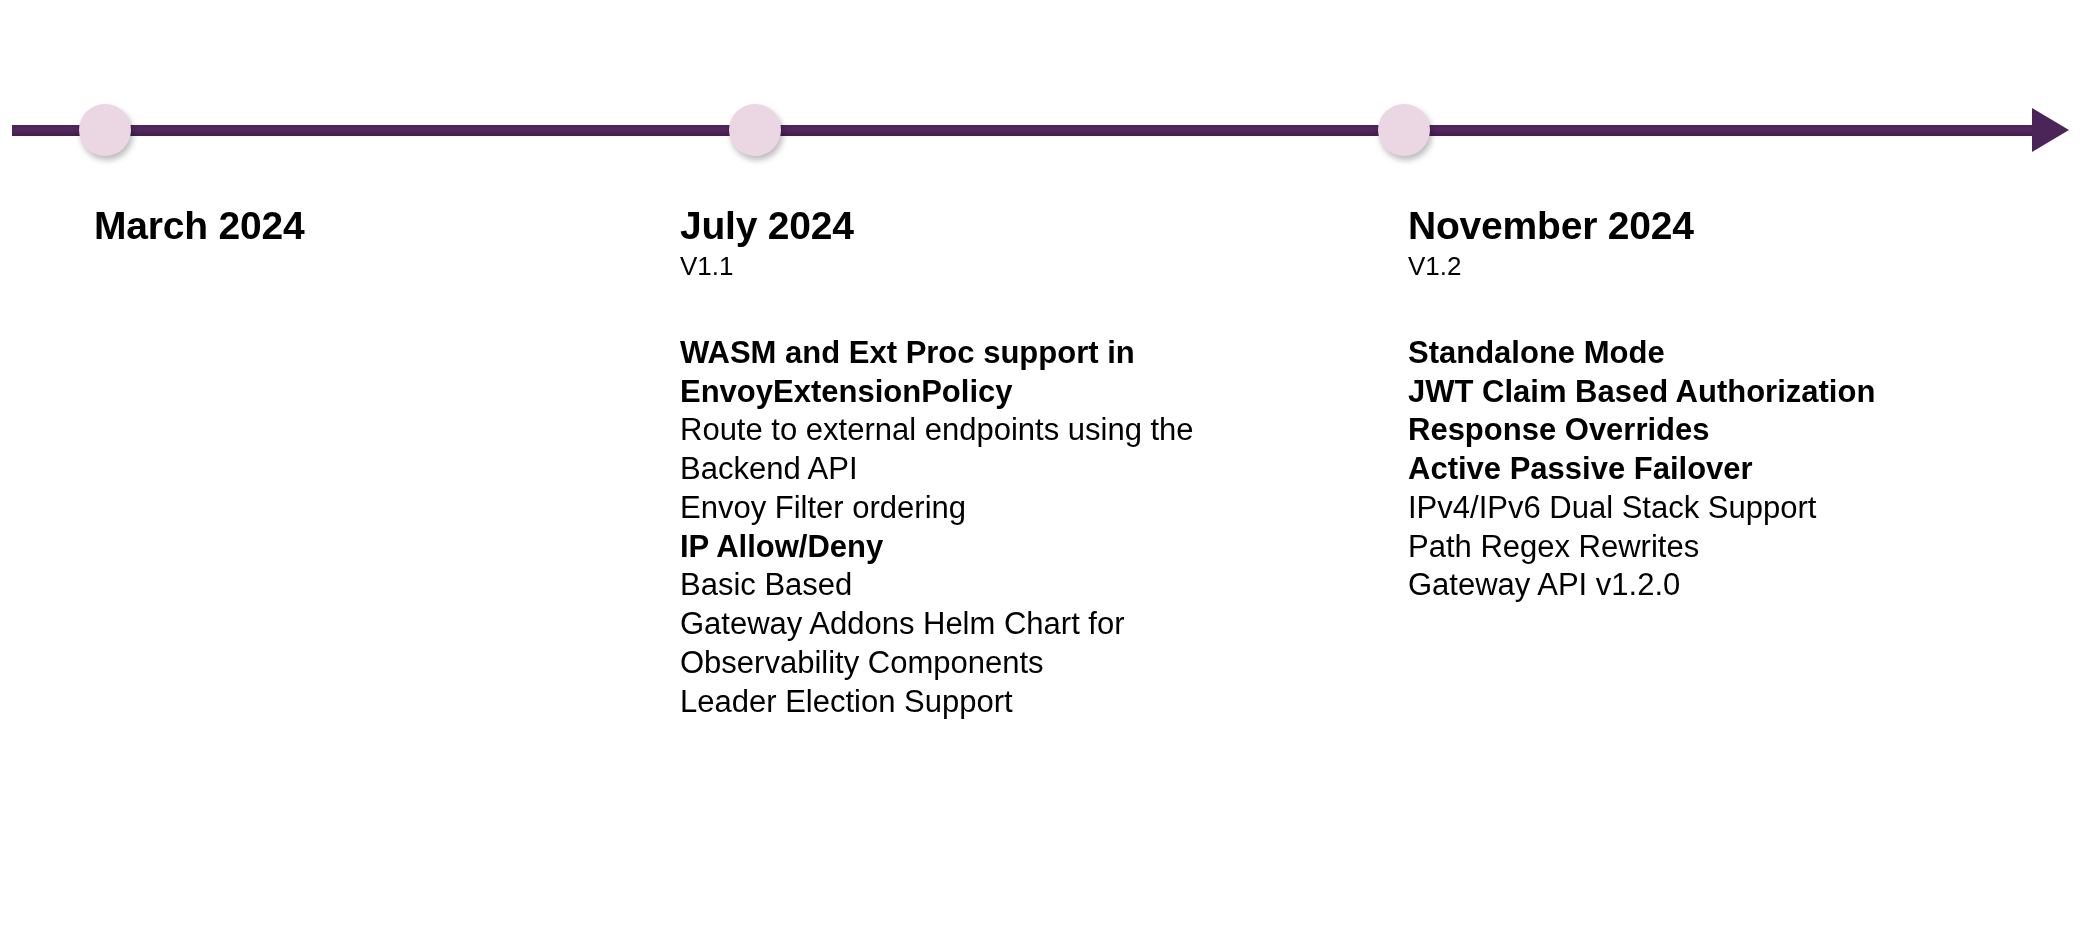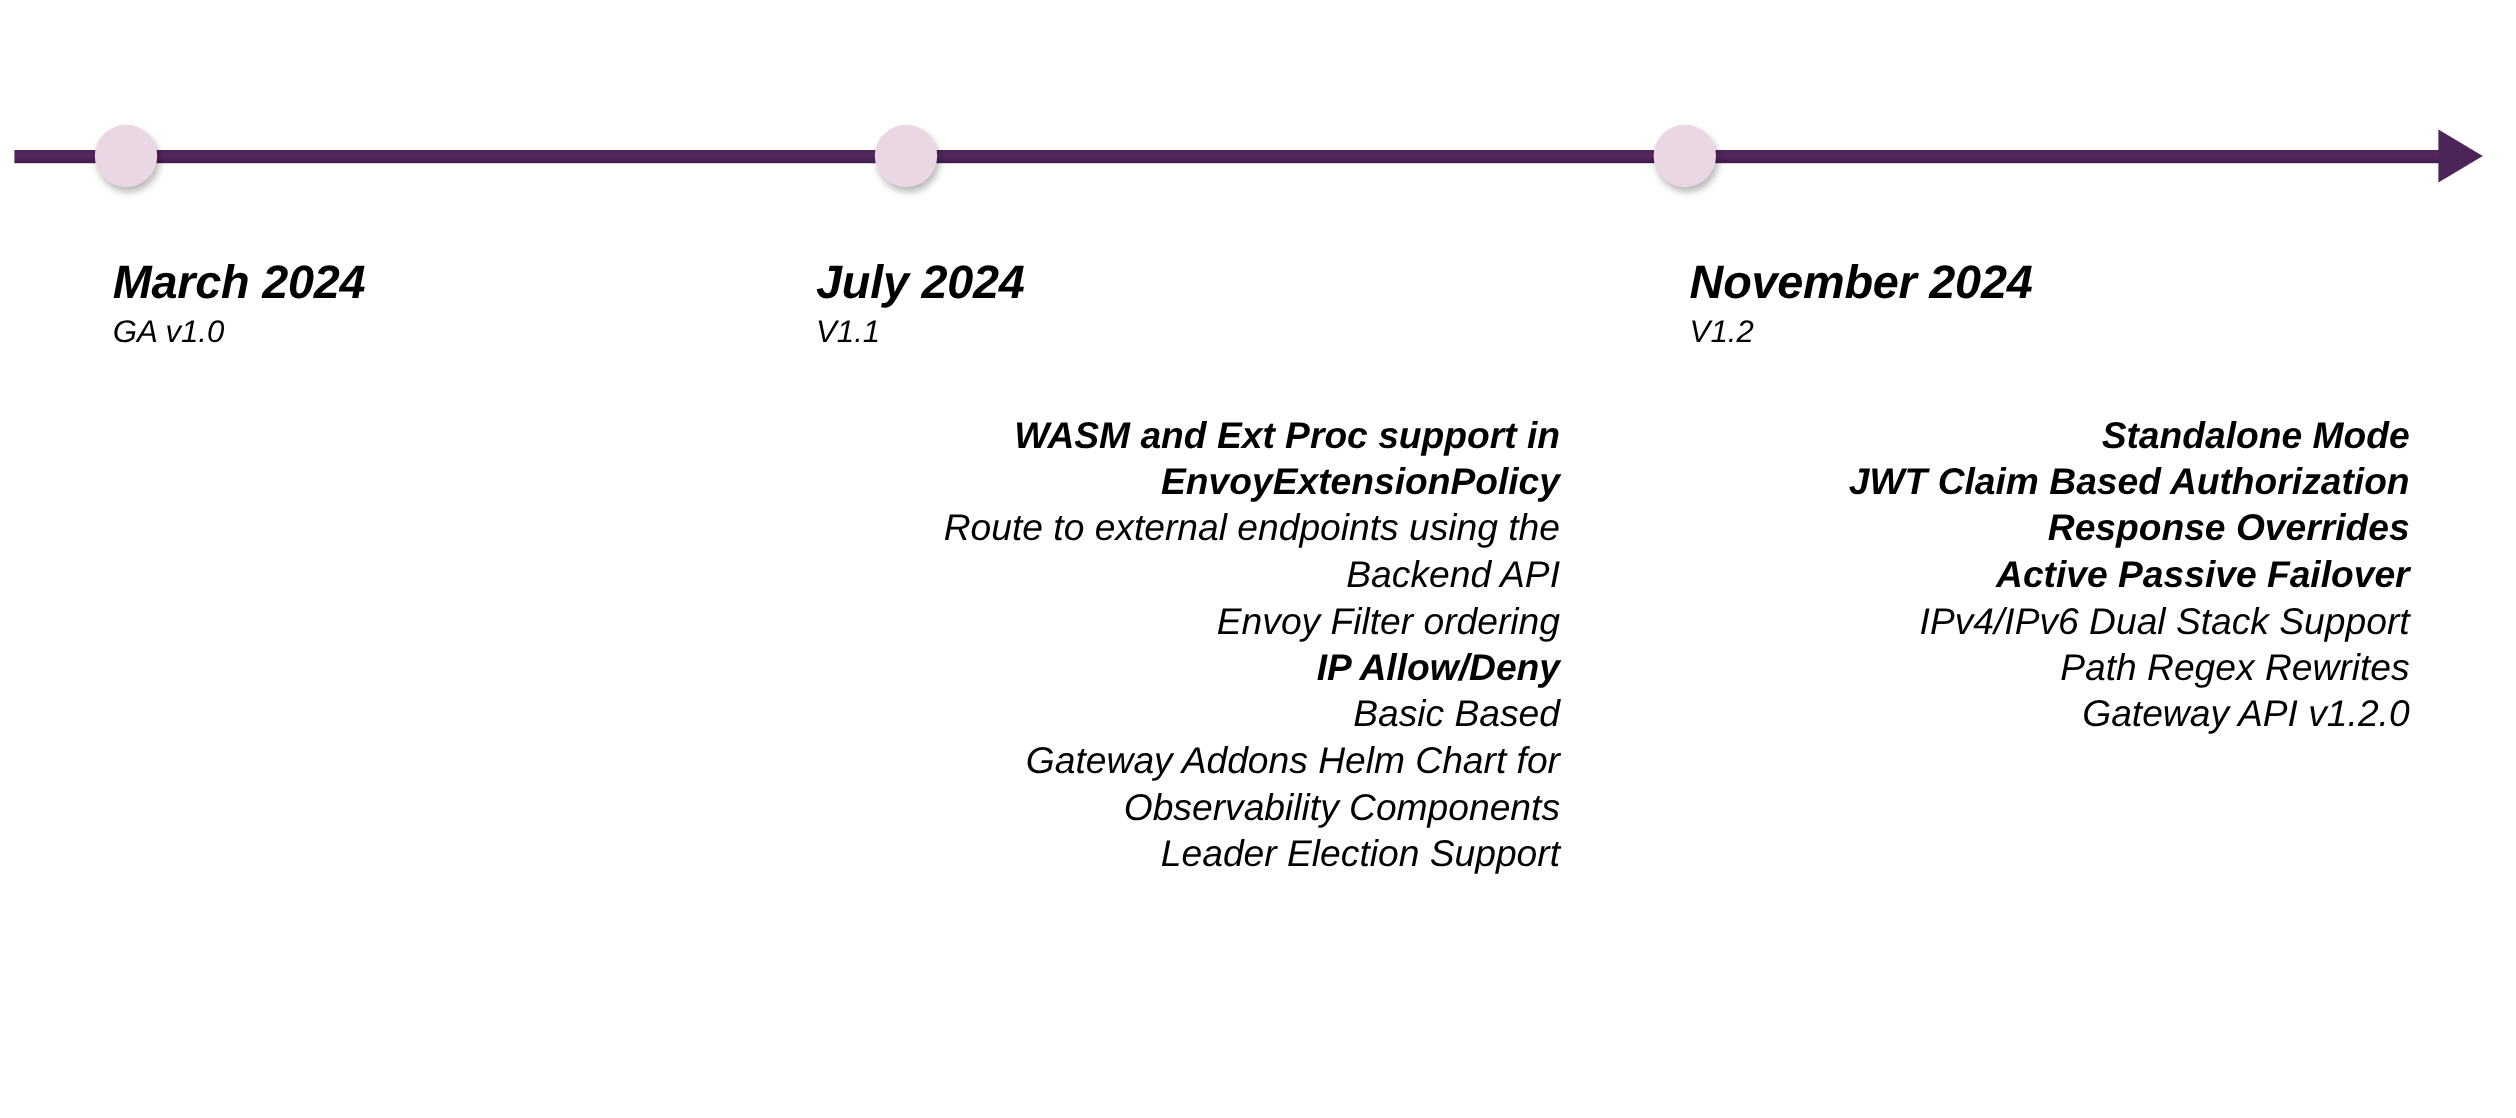--- a/index.html
+++ b/index.html
@@ -66,22 +66,21 @@
   
   .columns-layer {
     position: absolute;
     left: 0;
     top: 0;
     width: 2097px;
     height: 932px;
   }
   .tl-column {
     position: absolute;
-    top: 215px;
-    font-style: italic;
+    top: 205px;
   }
   .col-1 { left: 94px;   width: 560px; }
   .col-2 { left: 680px;  width: 620px; }
   .col-3 { left: 1408px; width: 600px; }
 
   .col-date {
     font-size: 39px;
     font-weight: bold;
     line-height: 1.08;
     letter-spacing: -0.2px;
@@ -100,21 +99,20 @@
     margin: 0;
     padding: 0;
     margin-top: 52px;
   }
   .feature-item {
     font-size: 31px;
     line-height: 1.25;
     font-weight: normal;
     margin: 0;
     padding: 0;
-    text-align: right;
   }
   .feature-item.bold {
     font-weight: bold;
   }
 </style>
 </head>
 <body>
 
 <div id="timeline-canvas">
 
@@ -123,21 +121,20 @@
     <div class="axis-arrowhead"></div>
     <div class="milestone-dot dot-1"></div>
     <div class="milestone-dot dot-2"></div>
     <div class="milestone-dot dot-3"></div>
   </div>
 
   <div class="columns-layer">
 
     <div class="tl-column col-1">
       <div class="col-date">March 2024</div>
-      <div class="col-version">GA v1.0</div>
       <ul class="feature-list"></ul>
     </div>
 
     <div class="tl-column col-2">
       <div class="col-date">July 2024</div>
       <div class="col-version">V1.1</div>
       <ul class="feature-list">
           <li class="feature-item bold">WASM and Ext Proc support in EnvoyExtensionPolicy</li>
           <li class="feature-item">Route to external endpoints using the Backend API</li>
           <li class="feature-item">Envoy Filter ordering</li>

